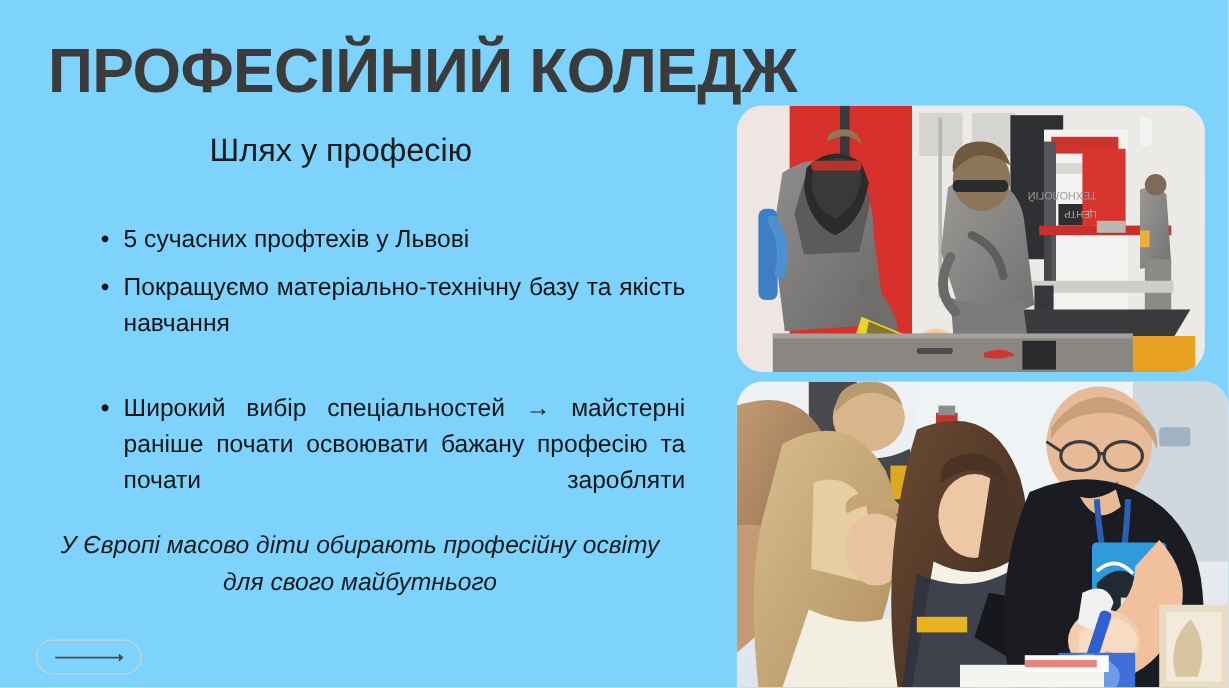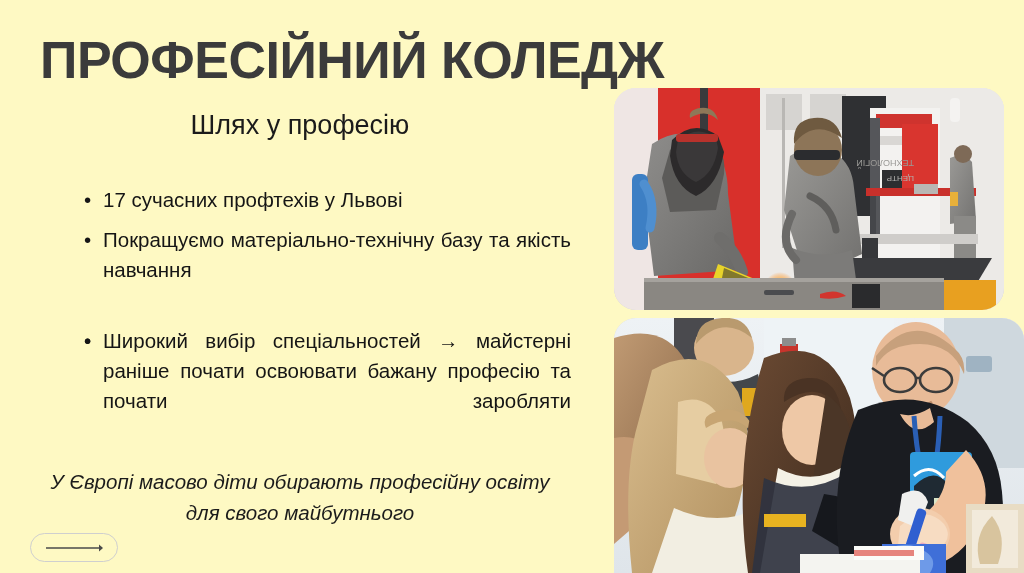--- a/index.html
+++ b/index.html
@@ -11,21 +11,21 @@
     height: 573px;
     overflow: hidden;
     background: #ffffff;
     font-family: "Liberation Sans", sans-serif;
   }
 
   .slide {
     position: relative;
     width: 1024px;
     height: 573px;
-    background: #fef9c3;
+    background: #7dd3fc;
     overflow: hidden;
   }
 
   
   .left-col {
     position: absolute;
     left: 0;
     top: 0;
     width: 604px;
     height: 573px;
@@ -38,21 +38,21 @@
     font-size: 52px;
     font-weight: bold;
     letter-spacing: -0.5px;
     color: #3b3b3b;
     line-height: 1.05;
     white-space: nowrap;
   }
 
   .subtitle {
     position: absolute;
-    left: 40px;
+    left: 24px;
     top: 108px;
     width: 520px;
     text-align: center;
     font-size: 27px;
     font-weight: 400;
     color: #1b1b1b;
     line-height: 1.3;
   }
 
   .bullets {
@@ -97,21 +97,20 @@
   .footnote {
     position: absolute;
     left: 40px;
     top: 440px;
     width: 520px;
     text-align: center;
     font-style: italic;
     font-size: 20.5px;
     line-height: 1.5;
     color: #1b1b1b;
-    margin-top: 27px;
   }
 
   .pill-button {
     position: absolute;
     left: 30px;
     top: 533px;
     width: 88px;
     height: 29px;
     border: 1px solid #cfcfcf;
     border-radius: 15px;
@@ -163,21 +162,21 @@
   <div class="left-col">
 
     <div class="title">ПРОФЕСІЙНИЙ КОЛЕДЖ</div>
 
     <div class="subtitle">Шлях у професію</div>
 
     <ul class="bullets">
 
       <li class="bullet">
         <span class="dot">•</span>
-        <span class="txt">17 сучасних профтехів у Львові</span>
+        <span class="txt">5 сучасних профтехів у Львові</span>
       </li>
 
       <li class="bullet bullet-justify">
         <span class="dot">•</span>
         <span class="txt">Покращуємо матеріально-технічну базу та якість навчання</span>
       </li>
 
       <li class="bullet">
         <span class="dot">•</span>
       </li>

